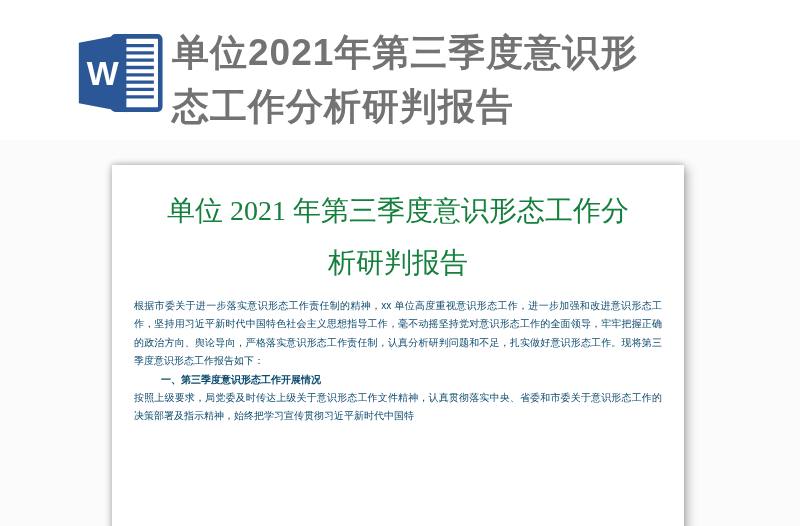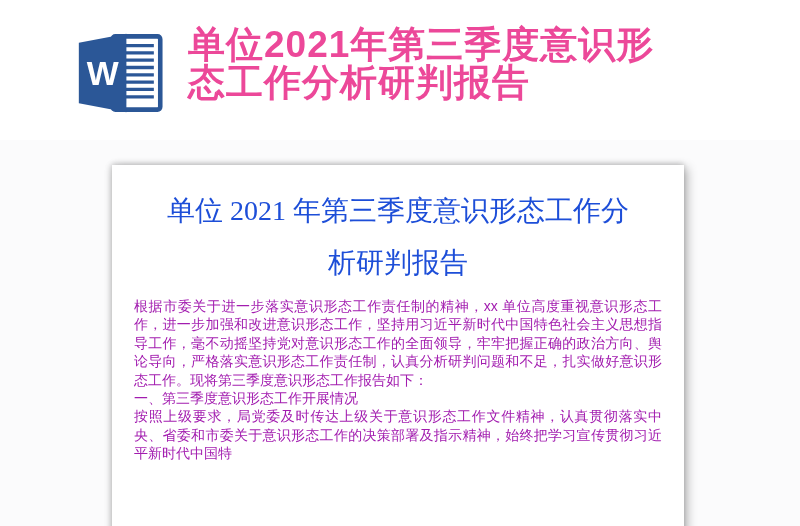--- a/index.html
+++ b/index.html
@@ -19,27 +19,27 @@
     width: 800px; height: 140px;
     background: #ffffff;
   }
   .word-icon {
     position: absolute;
     left: 74px; top: 30px;
     width: 92px; height: 86px;
   }
   .header-title {
     position: absolute;
-    left: 188px; top: 26px;
+    left: 172px; top: 26px;
     width: 488px;
     font-size: 37px;
     font-weight: 700;
-    line-height: 38px;
+    line-height: 54px;
     letter-spacing: 1px;
-    color: #ec4899;
+    color: #737373;
   }
 
   
   .preview-area {
     position: absolute;
     left: 0; top: 140px;
     width: 800px; height: 386px;
     background: #fbfbfc;
     overflow: hidden;
   }
@@ -53,30 +53,30 @@
     box-shadow: 3px 3px 10px rgba(0,0,0,0.30), -2px 0 6px rgba(0,0,0,0.10), 0 -2px 5px rgba(0,0,0,0.10);
   }
   .doc-title {
     width: 470px;
     margin: 6px auto 8px auto;
     font-family: "Liberation Serif", "DejaVu Serif", serif;
     font-size: 28px;
     font-weight: 400;
     line-height: 52px;
     text-align: center;
-    color: #1d4ed8;
+    color: #15803d;
   }
   .doc-body p {
     margin: 0;
-    font-size: 14px;
+    font-size: 10px;
     line-height: 18.4px;
     text-align: justify;
-    color: #a21caf;
+    color: #0c4a6e;
   }
-  .doc-body p.h-bold { font-weight: 400; }
+  .doc-body p.h-bold { font-weight: 700; margin-left: 27px; }
 </style>
 </head>
 <body>
 
 <div class="header">
   <span class="word-icon">
     <svg width="92" height="86" viewBox="0 0 100 94" xmlns="http://www.w3.org/2000/svg">
 
       <rect x="42" y="7" width="52" height="80" rx="3" fill="#ffffff" stroke="#2b5797" stroke-width="5"></rect>
       <g stroke="#2b5797" stroke-width="3.6">

